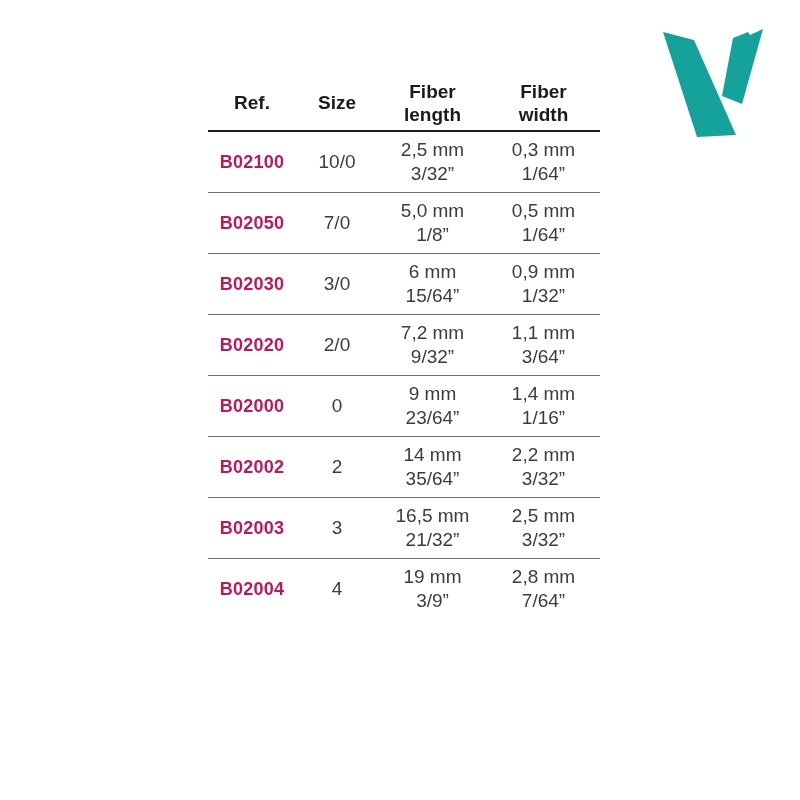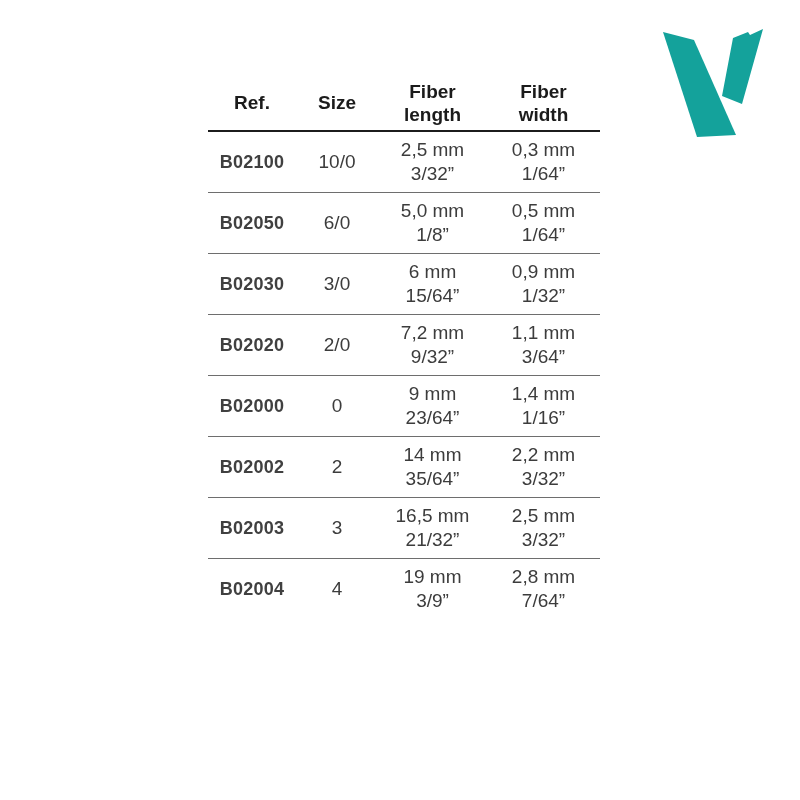--- a/index.html
+++ b/index.html
@@ -52,21 +52,21 @@
     vertical-align: middle;
     text-align: center;
     font-size: 19px;
     line-height: 24px;
     color: #3c3c3c;
     border-bottom: 1px solid #6e6e6e;
   }
   tbody tr:last-child td { border-bottom: none; }
   td.ref {
     font-weight: bold;
-    color: #404040;
+    color: #be185d;
     font-size: 18px;
     letter-spacing: 0.2px;
   }
 </style>
 </head>
 <body>
 
 <div class="page">
 
   <div class="logo">
@@ -107,21 +107,21 @@
           <div>2,5 mm</div>
           <div>3/32”</div>
         </td>
         <td>
           <div>0,3 mm</div>
           <div>1/64”</div>
         </td>
       </tr>
       <tr>
         <td class="ref">B02050</td>
-        <td>6/0</td>
+        <td>7/0</td>
         <td>
           <div>5,0 mm</div>
           <div>1/8”</div>
         </td>
         <td>
           <div>0,5 mm</div>
           <div>1/64”</div>
         </td>
       </tr>
       <tr>

